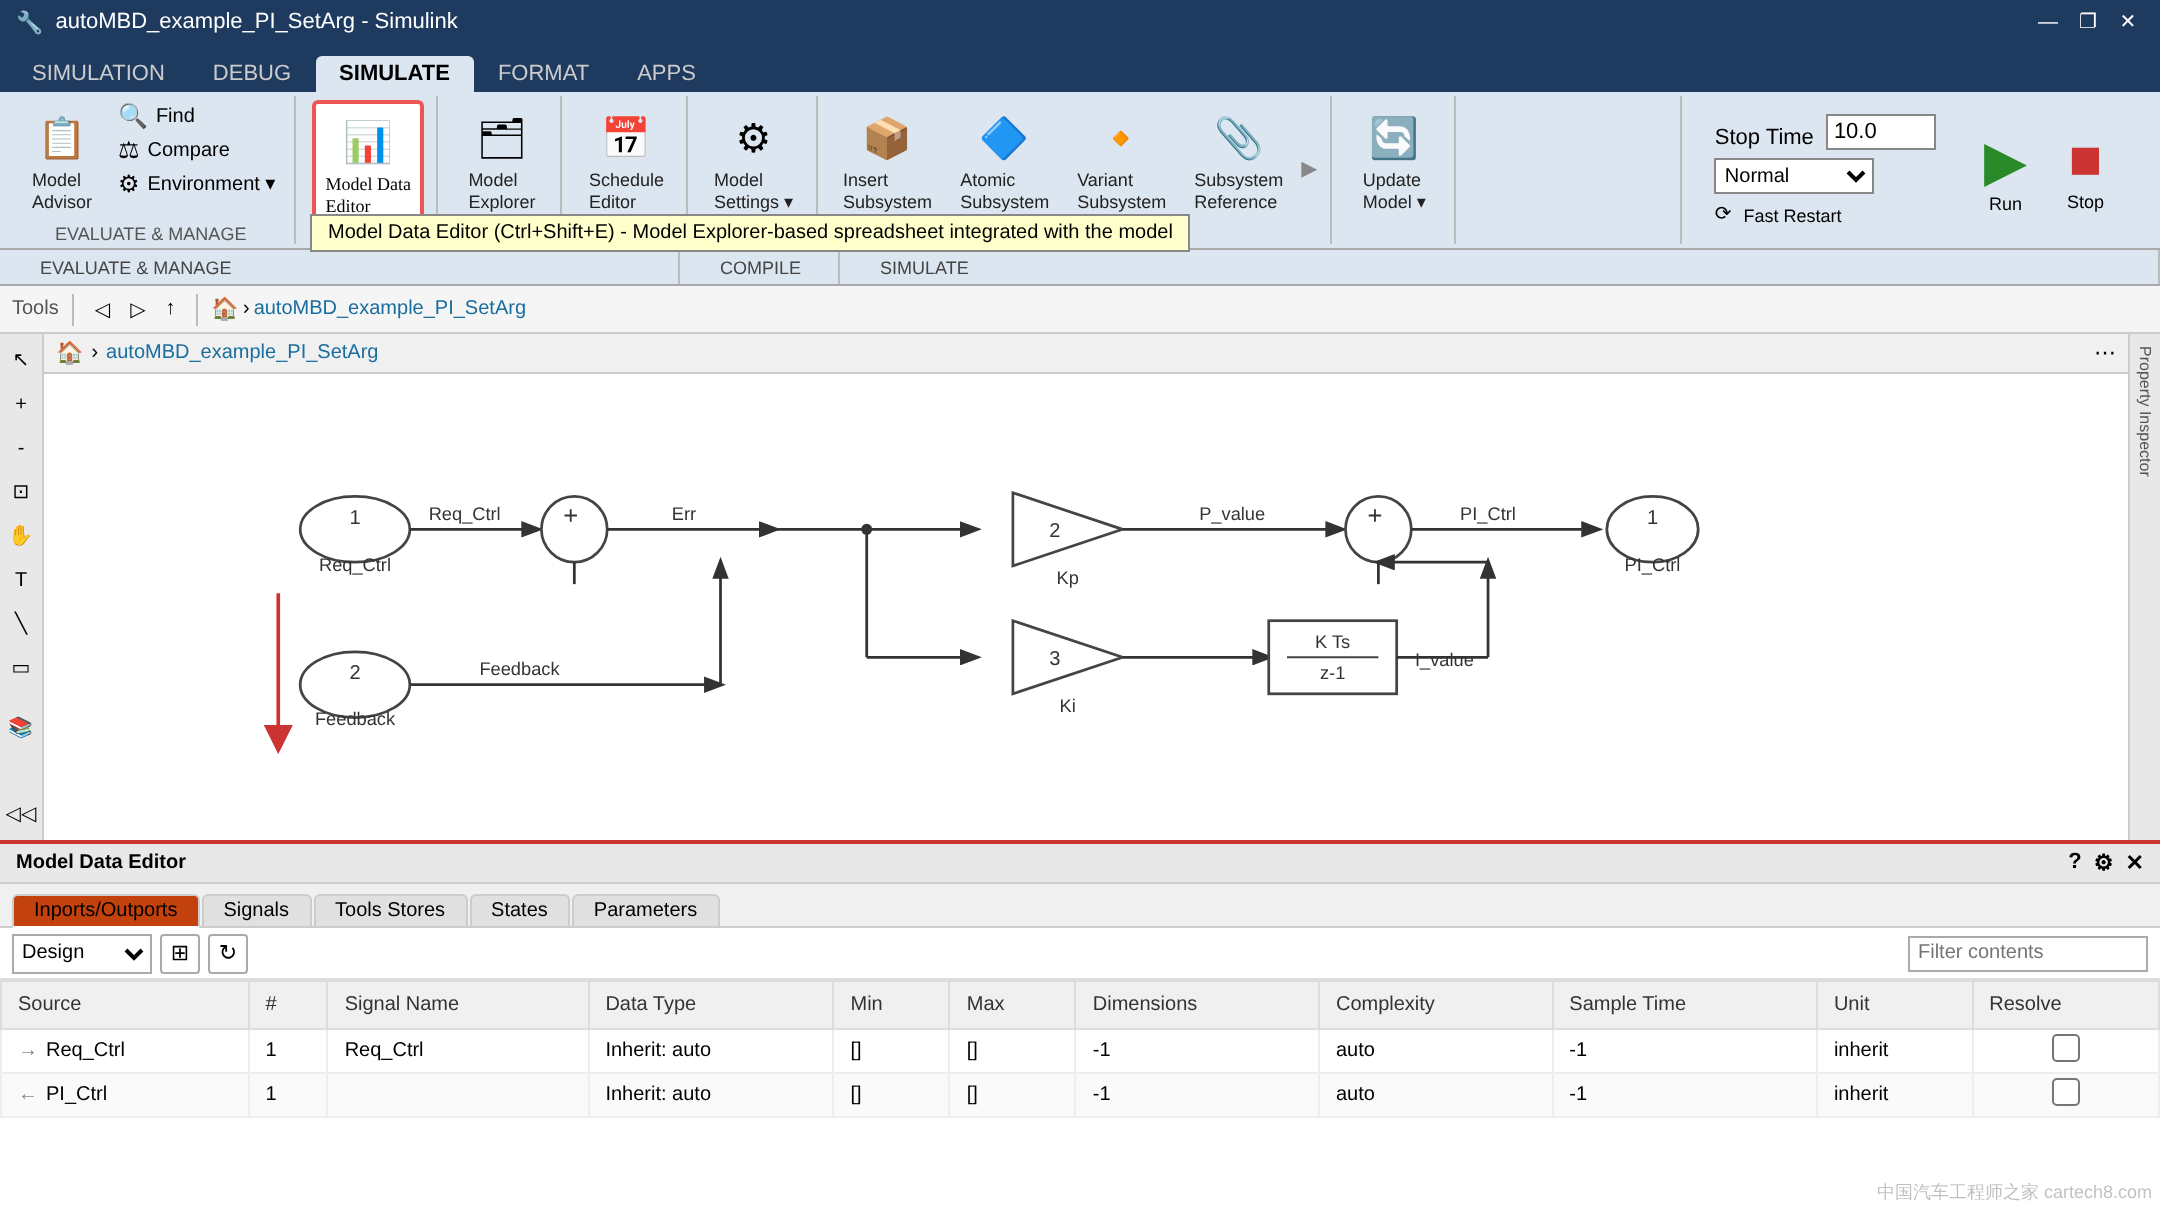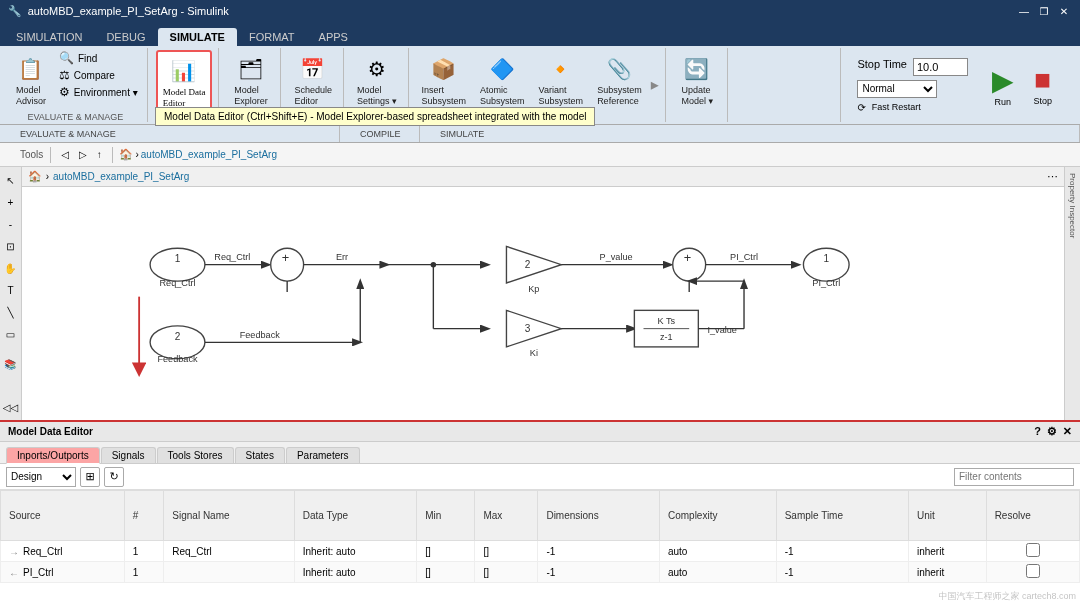--- a/index.html
+++ b/index.html
@@ -122,21 +122,21 @@
     
     .stop-time-area {
       display: flex;
       flex-direction: column;
       gap: 4px;
       padding: 4px 8px;
       justify-content: center;
     }
     .stop-time-row {
       display: flex;
-      align-items: flex-start;
+      align-items: flex-end;
       gap: 6px;
       font-size: 11px;
     }
     .stop-time-input {
       width: 55px;
       height: 18px;
       border: 1px solid #888;
       background: white;
       padding: 0 3px;
       font-size: 11px;
@@ -184,21 +184,21 @@
       align-items: center;
     }
 
     
     .toolbar {
       height: 24px;
       background: #f5f5f5;
       border-bottom: 1px solid #ccc;
       display: flex;
       align-items: center;
-      padding: 0 20px;
+      padding: 0 6px;
       gap: 4px;
       font-size: 10px;
     }
     .toolbar-sep { width: 1px; height: 16px; background: #bbb; margin: 0 3px; }
     .toolbar-btn { cursor: pointer; padding: 1px 3px; border-radius: 2px; }
     .tools-label { color: #555; font-size: 10px; }
     .breadcrumb-path {
       display: flex;
       align-items: center;
       gap: 2px;
@@ -304,21 +304,21 @@
     .panel-tab {
       padding: 2px 10px;
       font-size: 10px;
       cursor: pointer;
       border: 1px solid #ccc;
       border-bottom: none;
       background: #e0e0e0;
       border-radius: 3px 3px 0 0;
     }
     .panel-tab.active {
-      background: #fca5a5;
+      background: #c2410c;
       border-bottom: 1px solid white;
       margin-bottom: -1px;
     }
     .panel-toolbar {
       height: 26px;
       display: flex;
       align-items: center;
       padding: 0 6px;
       gap: 4px;
       border-bottom: 1px solid #ddd;
@@ -354,21 +354,21 @@
 
     
     .data-table {
       width: 100%;
       border-collapse: collapse;
       font-size: 10px;
     }
     .data-table th {
       background: #f0f0f0;
       border: 1px solid #ddd;
-      padding: 19px 8px;
+      padding: 6px 8px;
       text-align: left;
       font-weight: normal;
       color: #333;
       white-space: nowrap;
     }
     .data-table td {
       border: 1px solid #eee;
       padding: 2px 8px;
       color: #000;
     }

